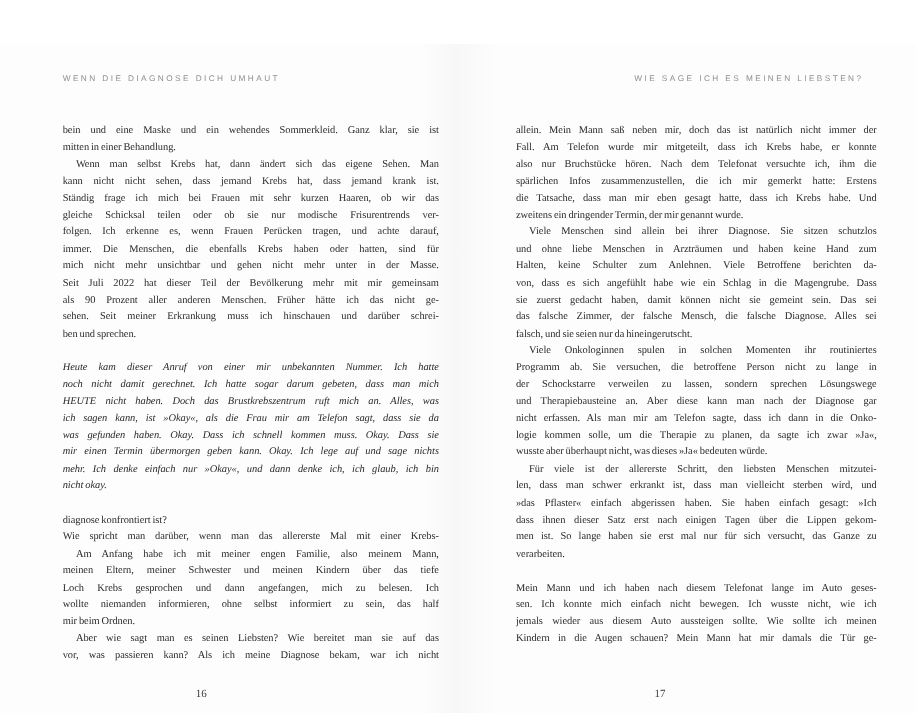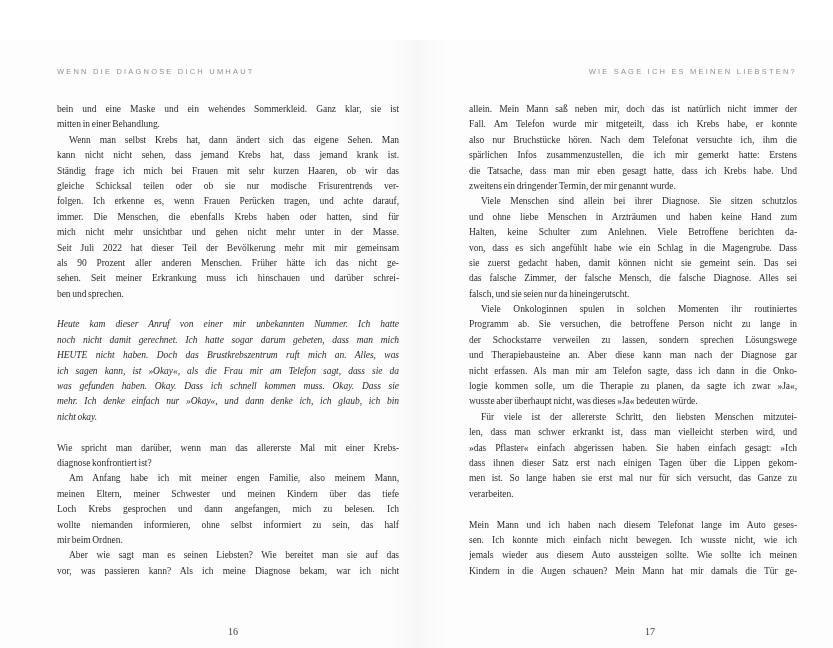--- a/index.html
+++ b/index.html
@@ -26,24 +26,24 @@
   .running-head {
     position: absolute;
     top: 27px;
     font-family: "Liberation Sans", "DejaVu Sans", sans-serif;
     font-size: 7.5px;
     letter-spacing: 2.2px;
     color: #8f8f8f;
     white-space: nowrap;
   }
   .running-head.rh-left { left: 57px; }
-  .running-head.rh-right { right: 36px; padding-left: 28px; }
+  .running-head.rh-right { right: 48px; padding-left: 28px; }
   .col {
     position: absolute;
-    top: 62px;
+    top: 72px;
     color: #2b2b2b;
     font-size: 9.5px;
     line-height: 15.4px;
     letter-spacing: -0.05px;
     word-spacing: -0.6px;
   }
   .col.col-left  { left: 57px;  width: 342px; }
   .col.col-right { left: 469px; width: 328px; }
   .para { margin: 0; }
   .para.gap { margin-top: 15.4px; }
@@ -54,21 +54,21 @@
     overflow: hidden;
     text-align: justify;
     text-align-last: justify;
   }
   .tl.final { text-align-last: left; }
   .tl.ind { padding-left: 12px; }
   .pagenum {
     position: absolute;
     top: 586px;
     width: 60px;
-    text-align: right;
+    text-align: left;
     font-size: 10px;
     color: #3c3c3c;
     font-family: "Liberation Serif", "DejaVu Serif", serif;
   }
   .pagenum.pn-left  { left: 178px; }
   .pagenum.pn-right { left: 595px; }
 </style>
 </head>
 <body>
 
@@ -93,26 +93,27 @@
         <span class="tl">als 90 Prozent aller anderen Menschen. Früher hätte ich das nicht ge-</span>
         <span class="tl">sehen. Seit meiner Erkrankung muss ich hinschauen und darüber schrei-</span>
         <span class="tl final">ben und sprechen.</span>
       </p>
       <p class="para gap italic">
         <span class="tl">Heute kam dieser Anruf von einer mir unbekannten Nummer. Ich hatte</span>
         <span class="tl">noch nicht damit gerechnet. Ich hatte sogar darum gebeten, dass man mich</span>
         <span class="tl">HEUTE nicht haben. Doch das Brustkrebszentrum ruft mich an. Alles, was</span>
         <span class="tl">ich sagen kann, ist »Okay«, als die Frau mir am Telefon sagt, dass sie da</span>
         <span class="tl">was gefunden haben. Okay. Dass ich schnell kommen muss. Okay. Dass sie</span>
+        <span class="tl">mir einen Termin übermorgen geben kann. Okay. Ich lege auf und sage nichts</span>
         <span class="tl">mehr. Ich denke einfach nur »Okay«, und dann denke ich, ich glaub, ich bin</span>
         <span class="tl final">nicht okay.</span>
       </p>
       <p class="para gap">
+        <span class="tl final">diagnose konfrontiert ist?</span>
         <span class="tl">Wie spricht man darüber, wenn man das allererste Mal mit einer Krebs-</span>
-        <span class="tl final">diagnose konfrontiert ist?</span>
       </p>
       <p class="para">
         <span class="tl ind">Am Anfang habe ich mit meiner engen Familie, also meinem Mann,</span>
         <span class="tl">meinen Eltern, meiner Schwester und meinen Kindern über das tiefe</span>
         <span class="tl">Loch Krebs gesprochen und dann angefangen, mich zu belesen. Ich</span>
         <span class="tl">wollte niemanden informieren, ohne selbst informiert zu sein, das half</span>
         <span class="tl final">mir beim Ordnen.</span>
       </p>
       <p class="para">
         <span class="tl ind">Aber wie sagt man es seinen Liebsten? Wie bereitet man sie auf das</span>

